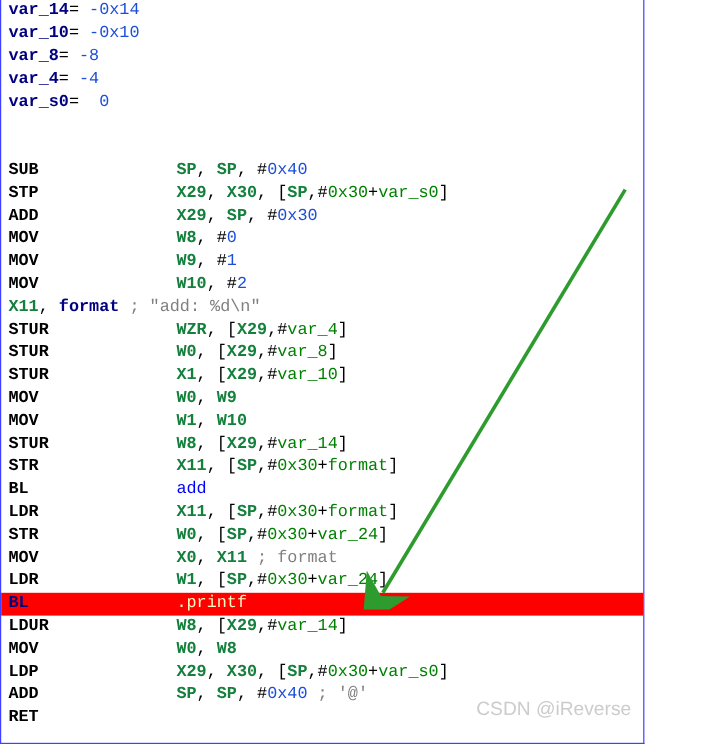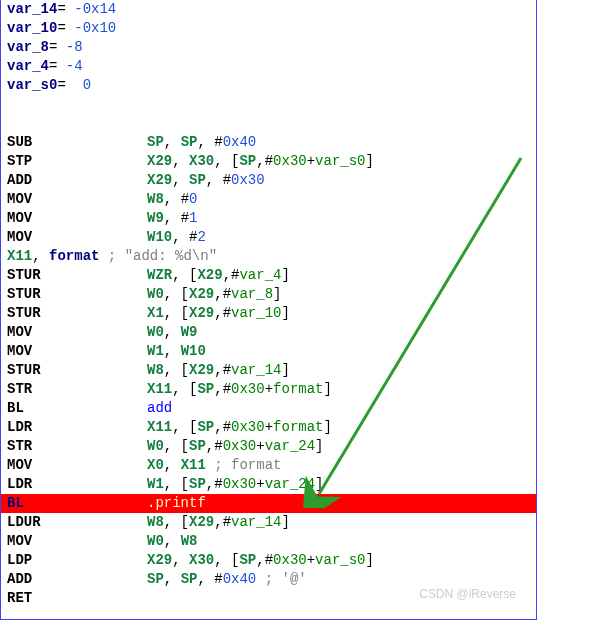--- a/index.html
+++ b/index.html
@@ -53,24 +53,24 @@
   position: absolute;
   top: 148px;
   right: 5px;
   width: 240px;
   height: 360px;
   pointer-events: none;
 }
 .watermark {
   position: absolute;
   bottom: 18px;
-  right: 20px;
+  right: 10px;
   color: #ccc;
   font-family: Arial, sans-serif;
-  font-size: 12px;
+  font-size: 16px;
 }
 </style>
 </head>
 <body>
 
 <div class="container">
   <div id="vars">
       <div class="line"><span class="varlabel">var_14</span><span class="eq">= </span><span class="num">-0x14</span></div>
       <div class="line"><span class="varlabel">var_10</span><span class="eq">= </span><span class="num">-0x10</span></div>
       <div class="line"><span class="varlabel">var_8</span><span class="eq">= </span><span class="num">-8</span></div>

